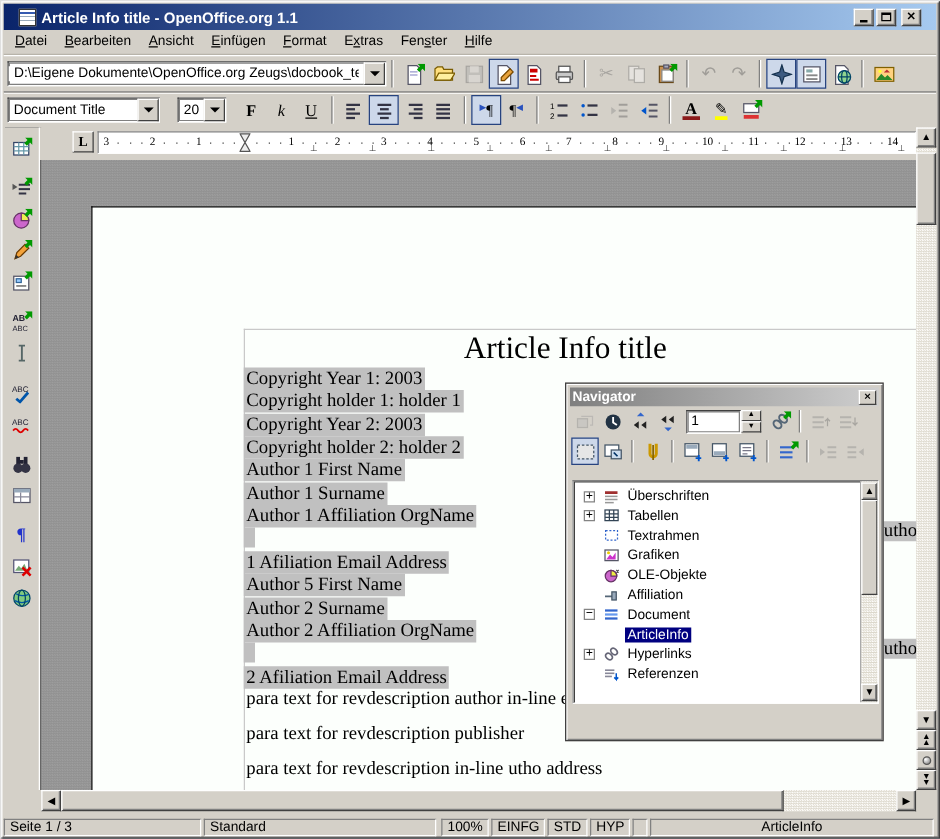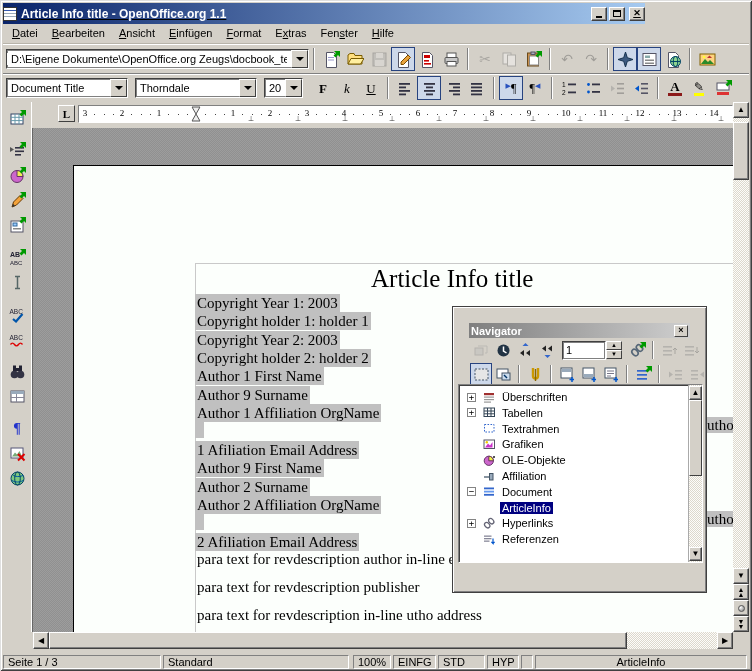--- a/index.html
+++ b/index.html
@@ -1,22 +1,22 @@
 <!DOCTYPE html>
 <html><head>
 <meta charset="utf-8">
 <style>
   html,body{margin:0;padding:0;background:#3a6ea5;}
   *{box-sizing:border-box;}
   .win{position:relative;width:752px;height:671px;background:#d4d0c8;
     font-family:"Liberation Sans",sans-serif;font-size:11px;color:#000;overflow:hidden;
     box-shadow:inset 1px 1px 0 #dfdfdf,inset -1px -1px 0 #404040,inset 2px 2px 0 #fff,inset -2px -2px 0 #808080;}
   
-  .titlebar{position:absolute;left:3px;top:3px;width:642px;height:21px;
-    background:linear-gradient(90deg,#0a246a,#a6caf0);display:flex;align-items:center;padding:0 0;text-decoration:underline;}
+  .titlebar{position:absolute;left:3px;top:3px;width:746px;height:21px;
+    background:linear-gradient(90deg,#0a246a,#a6caf0);display:flex;align-items:center;padding:0 12px;}
   .appicon{width:14px;height:14px;background:#fff;border:1px solid #333;margin-right:4px;
     background-image:linear-gradient(#fff 2px,#365ab0 2px,#365ab0 3px,#fff 3px,#fff 5px,#9ab 5px,#9ab 6px,#fff 6px,#fff 8px,#9ab 8px,#9ab 9px,#fff 9px);}
   .wtitle{color:#fff;font-weight:bold;font-size:12px;flex:1;white-space:nowrap;overflow:hidden;}
   .tb-btn{width:16px;height:14px;background:#d4d0c8;border:1px solid;border-color:#fff #404040 #404040 #fff;
     box-shadow:inset -1px -1px 0 #808080;display:inline-flex;align-items:center;justify-content:center;
     font-size:9px;font-weight:bold;margin-left:2px;line-height:1;padding:0;}
   .tb-btn .mn{width:6px;height:2px;background:#000;margin-top:7px;}
   .tb-btn .mx{width:8px;height:7px;border:1px solid #000;border-top-width:2px;}
   
   .menubar{position:absolute;left:3px;top:24px;width:746px;height:20px;display:flex;align-items:center;padding-left:2px;border-bottom:1px solid #b8b4aa;}
@@ -86,21 +86,21 @@
   .htrack{flex:1;height:17px;margin-top:0;background:#f4f2ec;background-image:repeating-conic-gradient(#fdfcfa 0% 25%,#dcd8cc 0% 50%);background-size:2px 2px;display:flex;}
   .hscrollrow .sbtn{width:16px;height:17px;}
   .hthumb{width:578px;height:17px;background:#d4d0c8;border:1px solid;border-color:#fff #404040 #404040 #fff;box-shadow:inset -1px -1px 0 #808080;flex:none;}
   .corner{width:16px;height:17px;background:#d4d0c8;flex:none;}
   
   .statusbar{position:absolute;left:3px;top:653px;width:746px;height:16px;display:flex;align-items:center;padding-top:1px;}
   .sf{border:1px solid;border-color:#808080 #fff #fff #808080;height:14px;line-height:12px;padding:0 4px;
     white-space:nowrap;overflow:hidden;margin-right:2px;flex:none;}
   
   .nav{position:absolute;left:452px;top:306px;width:255px;height:287px;background:#d4d0c8;z-index:10;
-    border:1px solid #404040;box-shadow:inset 1px 1px 0 #fff,inset -1px -1px 0 #808080;padding:16px;}
+    border:1px solid #404040;box-shadow:inset 1px 1px 0 #fff,inset -1px -1px 0 #808080;padding:3px;}
   .nav-title{height:15px;background:linear-gradient(90deg,#7f7f7f,#cfcfcf);display:flex;align-items:center;
     padding:0 2px;color:#fff;font-weight:bold;font-size:11px;}
   .nav-close{margin-left:auto;width:14px;height:12px;background:#d4d0c8;border:1px solid;border-color:#fff #404040 #404040 #fff;
     font-size:9px;font-weight:bold;color:#000;display:flex;align-items:center;justify-content:center;padding:0;line-height:1;}
   .nav-tb{display:flex;align-items:center;height:24px;padding-left:1px;}
   .nav-tb .tbtn{width:22px;height:22px;}
   .nav-tb .tsep{height:18px;}
   .spinbox{display:inline-flex;margin:0 4px;height:19px;}
   .spinval{width:44px;height:19px;border:1px solid;border-color:#404040 #fff #fff #404040;box-shadow:inset 0 0 0 1px #808080;
     background:#fff;font:11px "Liberation Sans",sans-serif;padding:0 3px;}
@@ -289,26 +289,20 @@
   </div>
 
   <div class="bar objbar">
     <span class="combo" style="width:122px">
       <span class="ct">Document Title</span>
       <button class="drop">
           <span class="tri"></span>
         </button>
     </span>
     <span style="width:7px"></span>
-    <span class="combo" style="width:122px">
-      <span class="ct">Thorndale</span>
-      <button class="drop">
-          <span class="tri"></span>
-        </button>
-    </span>
     <span style="width:7px"></span>
     <span class="combo" style="width:39px">
       <span class="ct">20</span>
       <button class="drop">
           <span class="tri"></span>
         </button>
     </span>
     <span style="width:8px"></span>
     <span id="fmtbtns" style="display:inline-flex;align-items:center">
         <button class="tbtn">
@@ -669,25 +663,25 @@
     <div class="page">
       <div class="bv"></div>
       <div class="bh"></div>
       <div class="doc-title">Article Info title</div>
       <div class="doclines" id="doclines">
           <div class="dline hl" style="top: 0px;">Copyright Year 1: 2003</div>
           <div class="dline hl" style="top: 18.35px;">Copyright holder 1: holder 1</div>
           <div class="dline hl" style="top: 36.7px;">Copyright Year 2: 2003</div>
           <div class="dline hl" style="top: 55.05px;">Copyright holder 2: holder 2</div>
           <div class="dline hl" style="top: 73.4px;">Author 1 First Name</div>
-          <div class="dline hl" style="top: 91.75px;">Author 9 Surname</div>
+          <div class="dline hl" style="top: 91.75px;">Author 1 Surname</div>
           <div class="dline hl" style="top: 110.1px;">Author 1 Affiliation OrgName</div>
           <div class="dline hl" style="top: 128.45px; width: 9px; height: 16px;"></div>
           <div class="dline hl" style="top: 146.8px;">1 Afiliation Email Address</div>
-          <div class="dline hl" style="top: 165.15px;">Author 9 First Name</div>
+          <div class="dline hl" style="top: 165.15px;">Author 5 First Name</div>
           <div class="dline hl" style="top: 183.5px;">Author 2 Surname</div>
           <div class="dline hl" style="top: 201.85px;">Author 2 Affiliation OrgName</div>
           <div class="dline hl" style="top: 220.2px; width: 9px; height: 16px;"></div>
           <div class="dline hl" style="top: 238.55px;">2 Afiliation Email Address</div>
           <div class="dline" style="top: 256px;">para text for revdescription author in-line email address</div>
           <div class="dline" style="top: 284px;">para text for revdescription publisher</div>
           <div class="dline" style="top: 312px;">para text for revdescription in-line utho address</div>
         </div>
     </div>
   </div>
@@ -722,21 +716,21 @@
     </div>
     <button class="sbtn">▶</button>
     <div class="corner"></div>
   </div>
 
   <div class="statusbar" id="statusbar">
       <span class="sf" style="width: 158px;">Seite 1 / 3</span>
       <span class="sf" style="width: 186px;">Standard</span>
       <span class="sf" style="width: 38px; margin-left: 2px;">100%</span>
       <span class="sf" style="width: 43px;">EINFG</span>
-      <span class="sf" style="width: 47px;">STD</span>
+      <span class="sf" style="width: 32px;">STD</span>
       <span class="sf" style="width: 32px;">HYP</span>
       <span class="sf" style="width: 12px;"></span>
       <span class="sf" style="flex: 1 1 0%; text-align: center;">ArticleInfo</span>
     </div>
 
   <div class="nav">
     <div class="nav-title">
       <span>Navigator</span>
       <button class="nav-close">×</button>
     </div>

